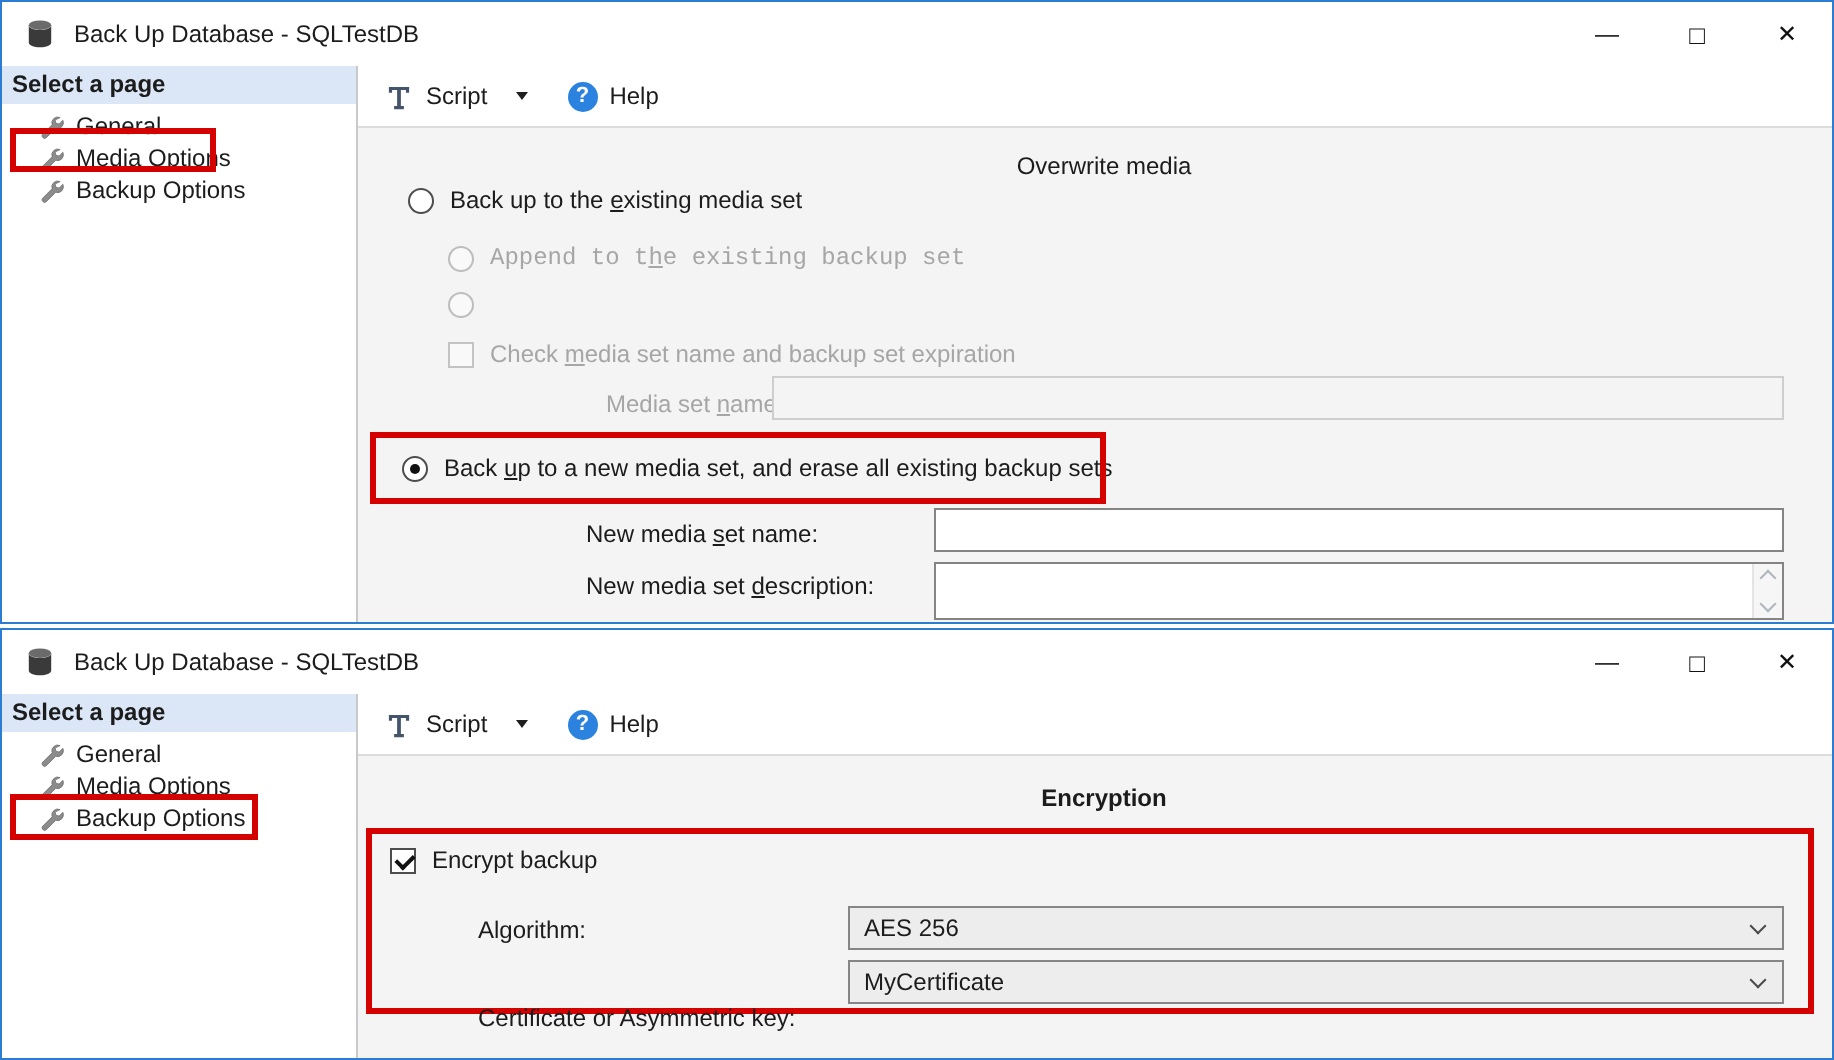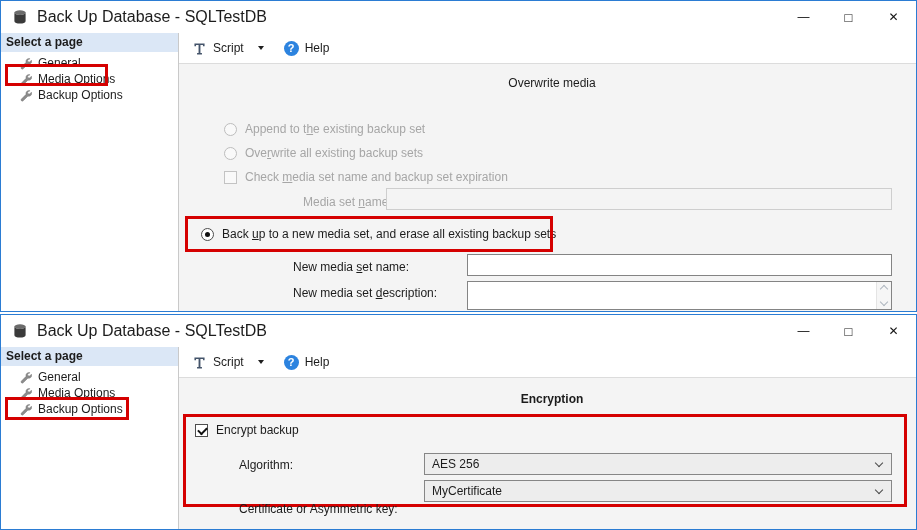--- a/index.html
+++ b/index.html
@@ -6,21 +6,21 @@
     --window-border:#2b7cd3; --highlight:#d50000;
     --sidebar-header-bg:#dbe7f6; --help-icon:#2c83df;
   }
   *{box-sizing:border-box;margin:0;padding:0;}
   body{background:#fff;font-family:"Liberation Sans",sans-serif;color:#1c1c1c;}
   .stage{position:relative;width:917px;height:530px;background:#fff;overflow:hidden;font-size:12px;}
   .win{position:absolute;left:0;width:917px;background:#fff;border:1px solid var(--window-border);display:flex;flex-direction:column;}
   .win0{top:0;height:312px;}
   .win1{top:314px;height:216px;}
   .titlebar{height:32px;display:flex;align-items:center;padding-left:11px;gap:9px;background:#fff;flex:0 0 auto;}
-  .title{font-size:16px;}
+  .title{font-size:12px;}
   .wctrl{margin-left:auto;display:flex;height:32px;}
   .wbtn{width:45px;height:32px;display:flex;align-items:center;justify-content:center;font-size:12px;color:#111;cursor:default;}
   .wbtn.max{font-size:13px;}
   .body{flex:1;display:flex;min-height:0;}
   .sidebar{position:relative;width:178px;border-right:1px solid #c9c9c9;background:#fff;flex:0 0 auto;}
   .sb-header{height:19px;line-height:19px;background:var(--sidebar-header-bg);font-weight:bold;padding-left:5px;margin-bottom:3px;}
   .sb-item{height:16px;display:flex;align-items:center;gap:6px;padding-left:18px;}
   .content{flex:1;display:flex;flex-direction:column;min-width:0;}
   .toolbar{height:31px;flex:0 0 auto;display:flex;align-items:center;padding-left:9px;background:#fff;border-bottom:1px solid #dcdcdc;}
   .tbtn{display:flex;align-items:center;gap:6px;padding:3px 4px;}
@@ -115,27 +115,30 @@
           <span class="helpwrap">
             <span class="qicon">?</span>
             <span>Help</span>
           </span>
         </div>
         <div class="pane">
           <div class="group" style="left:20px;top:12px;right:11px;">
             <span>Overwrite media</span>
             <span class="rule"></span>
           </div>
-          <div class="row dis-t" style="left:45px;top:58px;">
+          <div class="row" style="left:25px;top:29px;">
+            <span class="radio"></span>
+            <span><span>Back up to the </span><span class="u">e</span><span>xisting media set</span></span>
+          </div>
+          <div class="row dis-t" style="left:45px;top:58px;font-family:Liberation Mono, monospace;">
             <span class="radio dis"></span>
             <span><span>Append to t</span><span class="u">h</span><span>e existing backup set</span></span>
           </div>
           <div class="row dis-t" style="left:45px;top:82px;">
             <span class="radio dis"></span>
-            <span><span>Ove</span><span class="u">r</span><span>write all existing backup sets</span></span>
           </div>
           <div class="row dis-t" style="left:45px;top:106px;">
             <span class="cbx dis"></span>
             <span><span>Check </span><span class="u">m</span><span>edia set name and backup set expiration</span></span>
           </div>
           <span class="lbl dis-t" style="left:124px;top:131px;"><span>Media set </span><span class="u">n</span><span>ame:</span></span>
           <input class="tinput dis" style="left: 207px; top: 124px; width: 506px;" disabled="" value="">
           <div class="row" style="left:22px;top:163px;">
             <span class="radio on"></span>
             <span><span>Back </span><span class="u">u</span><span>p to a new media set, and erase all existing backup sets</span></span>

